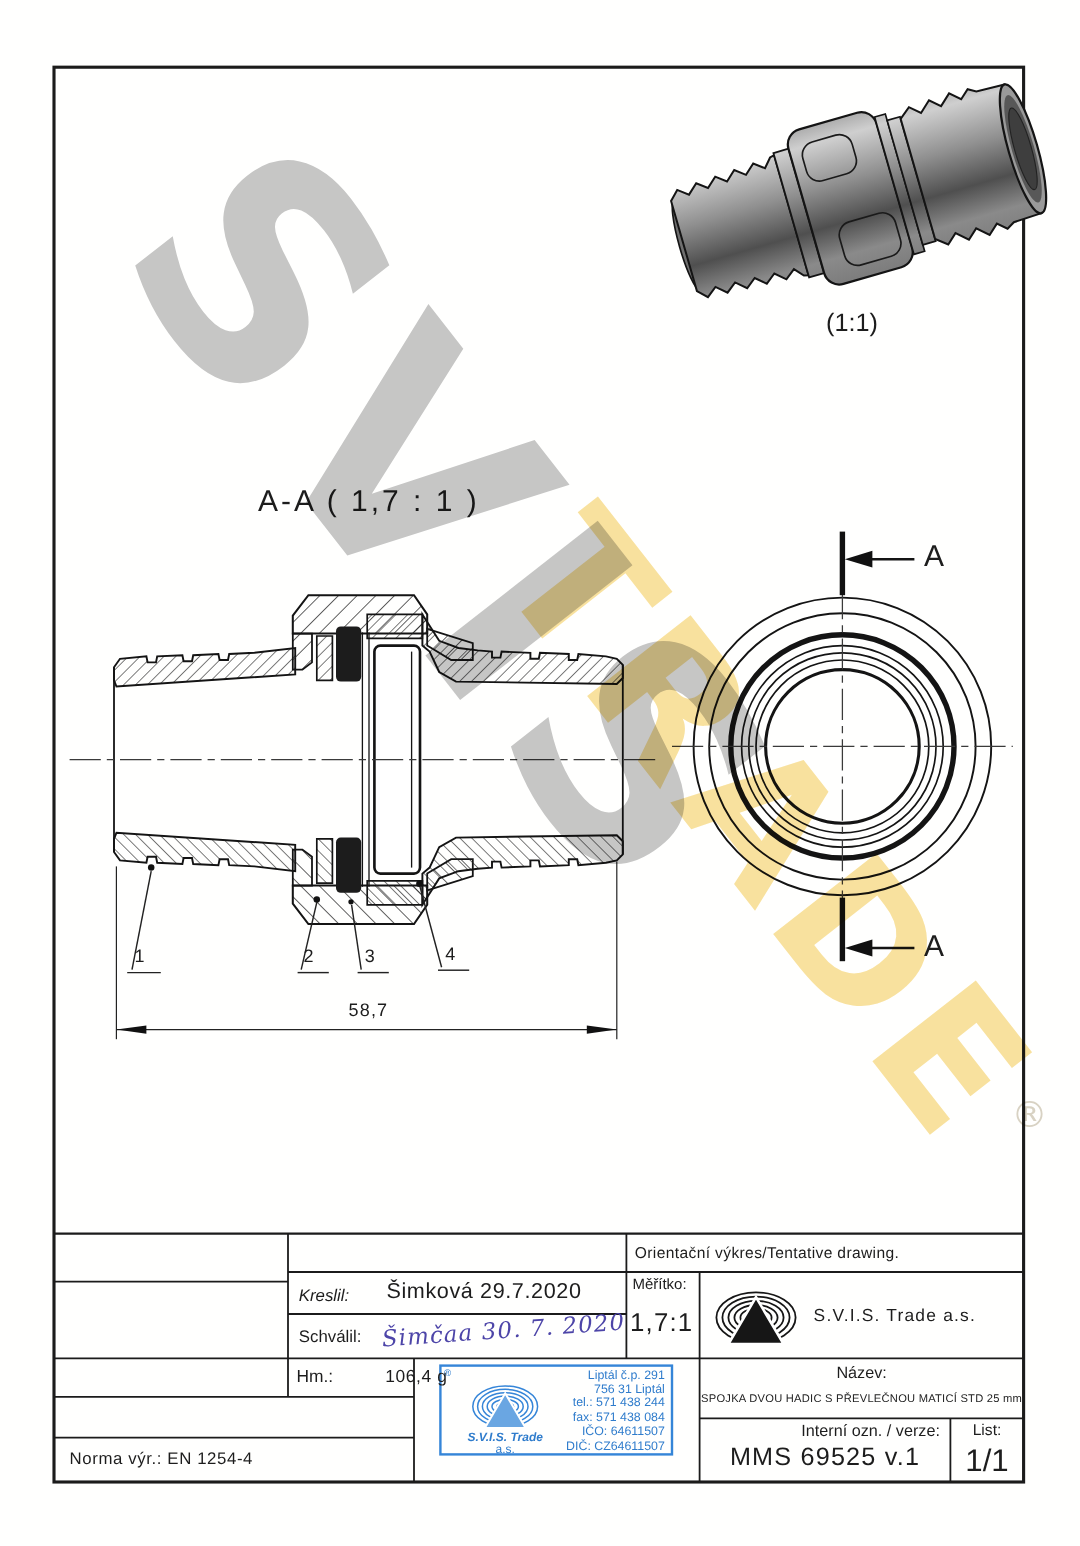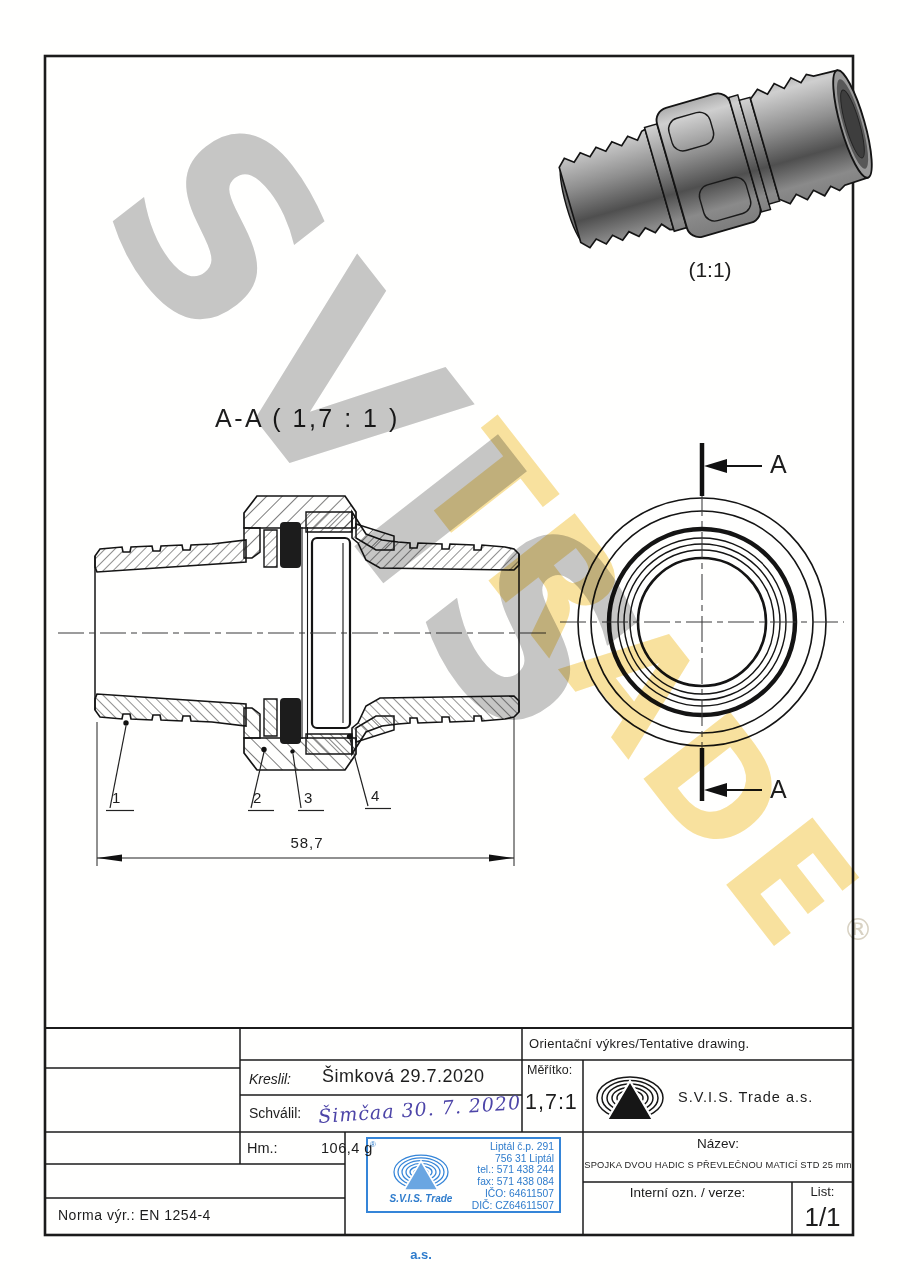--- a/index.html
+++ b/index.html
@@ -189,30 +189,31 @@
 <div class="t" style="left:525px;top:1090px;font-size:21.5px;letter-spacing:1px;">1,7:1</div>
 
 <div class="t" style="left:678px;top:1089px;font-size:14.5px;letter-spacing:1px;">S.V.I.S. Trade a.s.</div>
 
 <div class="t" style="left:247px;top:1140px;font-size:14.5px;">Hm.:</div>
 <div class="t" style="left:291px;top:1140px;font-size:14.5px;letter-spacing:.5px;margin-left:30px;">106,4 g</div>
 
 <div class="t c" style="left:583px;top:1136px;width:270px;font-size:13.5px;">Název:</div>
 <div class="t c" style="left:583px;top:1160px;width:270px;font-size:9.3px;letter-spacing:.2px;">SPOJKA DVOU HADIC S PŘEVLEČNOU MATICÍ STD 25 mm</div>
 
-<div class="t c" style="left:583px;top:1185px;width:209px;font-size:13.5px;">Interní ozn. / verze:</div>
+<div class="t c" style="left:583px;top:1185px;width:209px;font-size:13.5px;padding-left:38px;">Interní ozn. / verze:</div>
+<div class="t c" style="left:583px;top:1203px;width:209px;font-size:21px;letter-spacing:1px;">MMS 69525 v.1</div>
 
 <div class="t c" style="left:792px;top:1184px;width:61px;font-size:13px;">List:</div>
 <div class="t c" style="left:792px;top:1202px;width:61px;font-size:26px;">1/1</div>
 
 <div class="t" style="left:58px;top:1207px;font-size:14px;letter-spacing:.5px;">Norma výr.: EN 1254-4</div>
 
 <div class="t blue" style="left:370px;top:1140px;font-size:8px;">®</div>
 <div class="t c blue" style="left:373px;top:1193px;width:96px;font-size:10px;font-weight:bold;font-style:italic;">S.V.I.S. Trade</div>
-<div class="t c blue" style="left:373px;top:1203px;width:96px;font-size:13px;font-weight:bold;margin-top:44px;">a.s.</div>
+<div class="t c blue" style="left:373px;top:1203px;width:96px;font-size:10px;font-weight:normal;">a.s.</div>
 <div class="t r blue" style="left:432px;top:1141px;width:122px;font-size:10.3px;line-height:11.7px;">
   <div>Liptál č.p. 291</div>
   <div>756 31 Liptál</div>
   <div>tel.: 571 438 244</div>
   <div>fax: 571 438 084</div>
   <div>IČO: 64611507</div>
   <div>DIČ: CZ64611507</div>
 </div>
 
 <div class="wm" id="wm-svis">SVIS</div>

